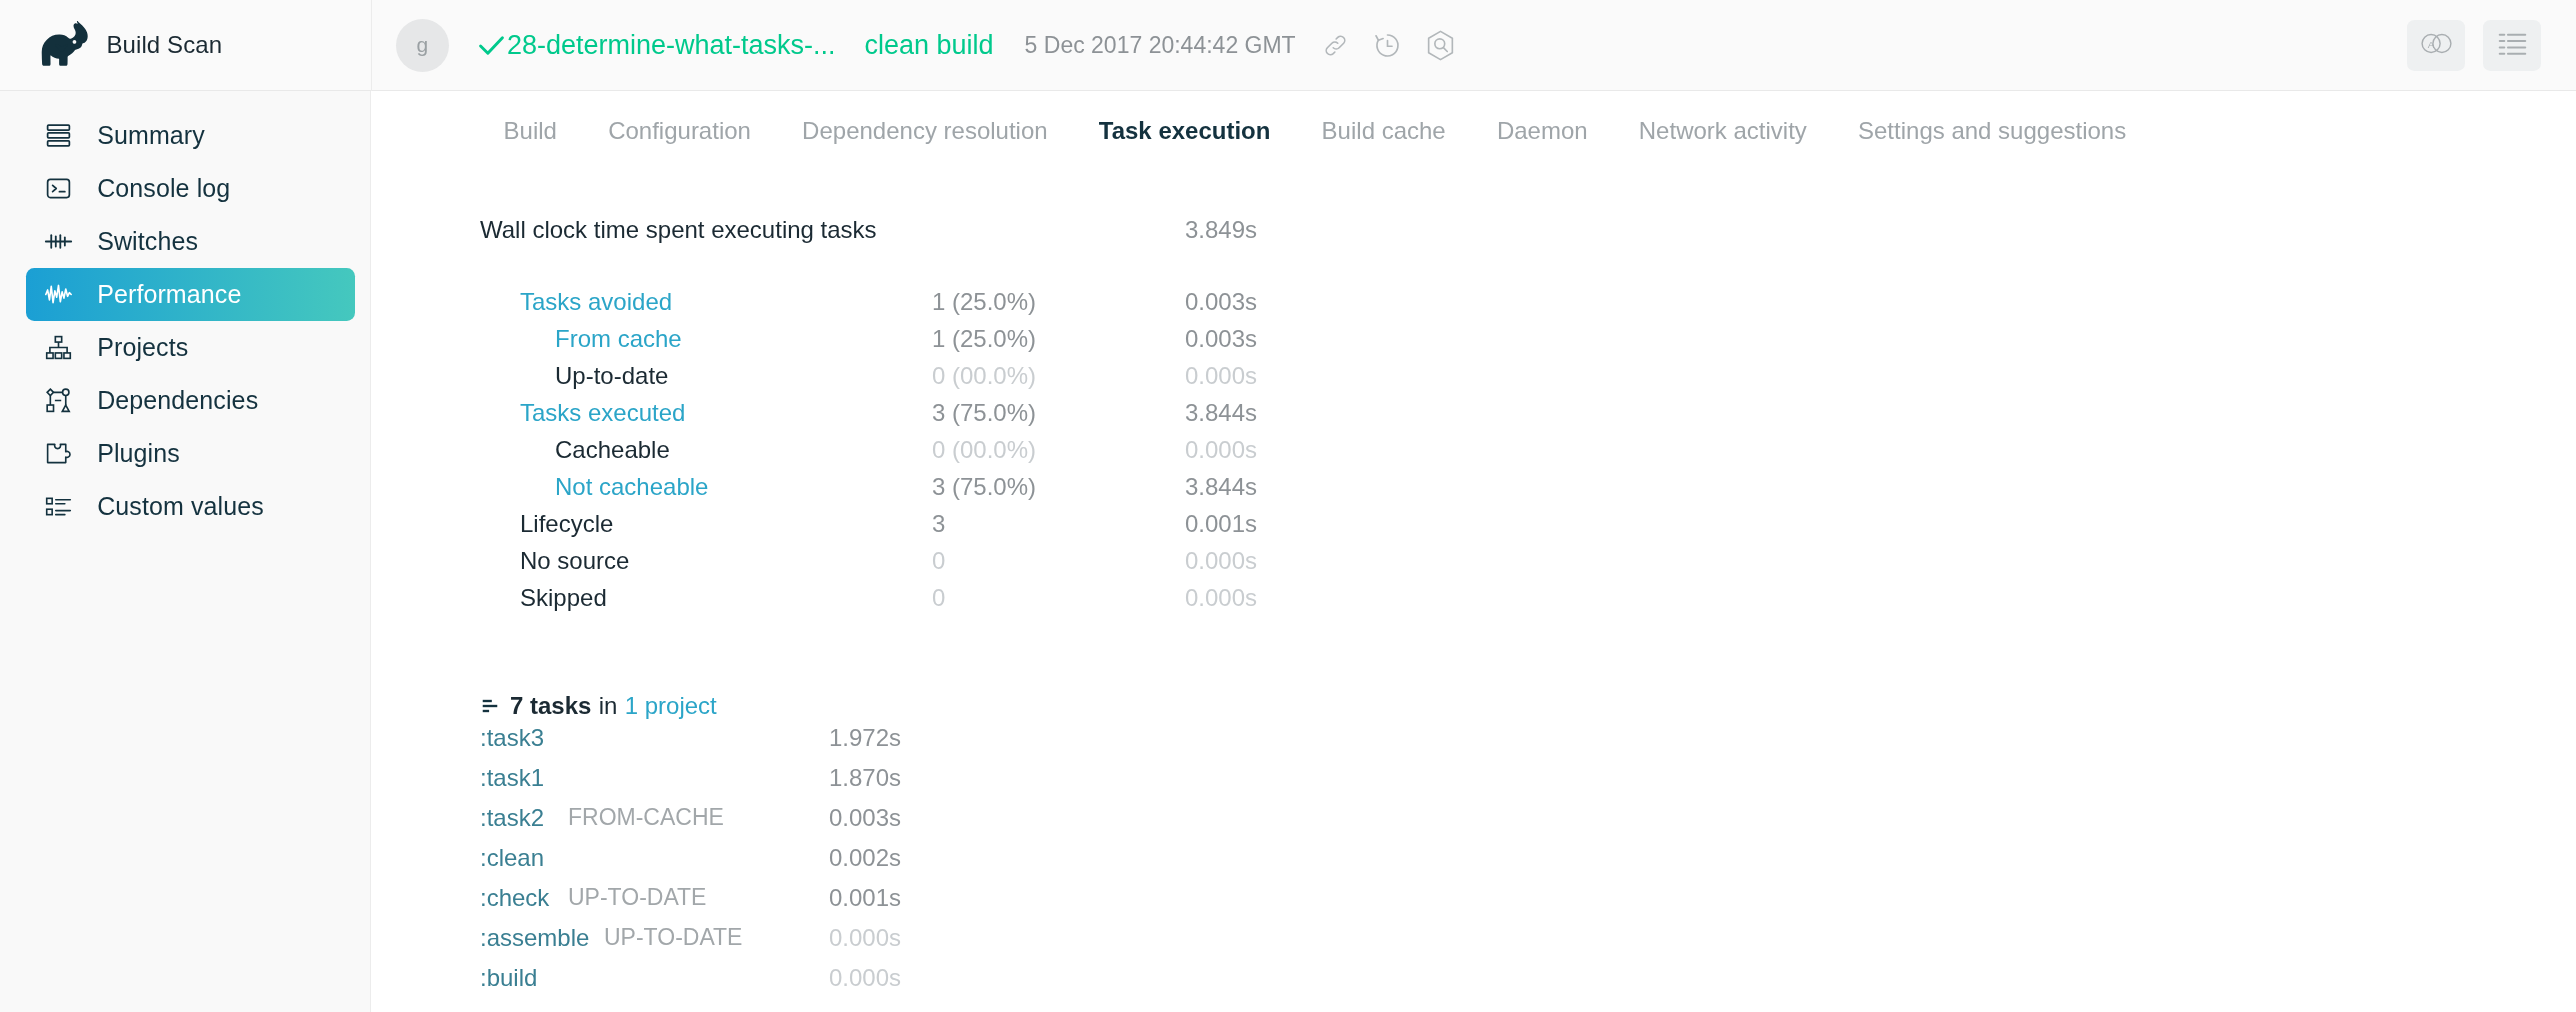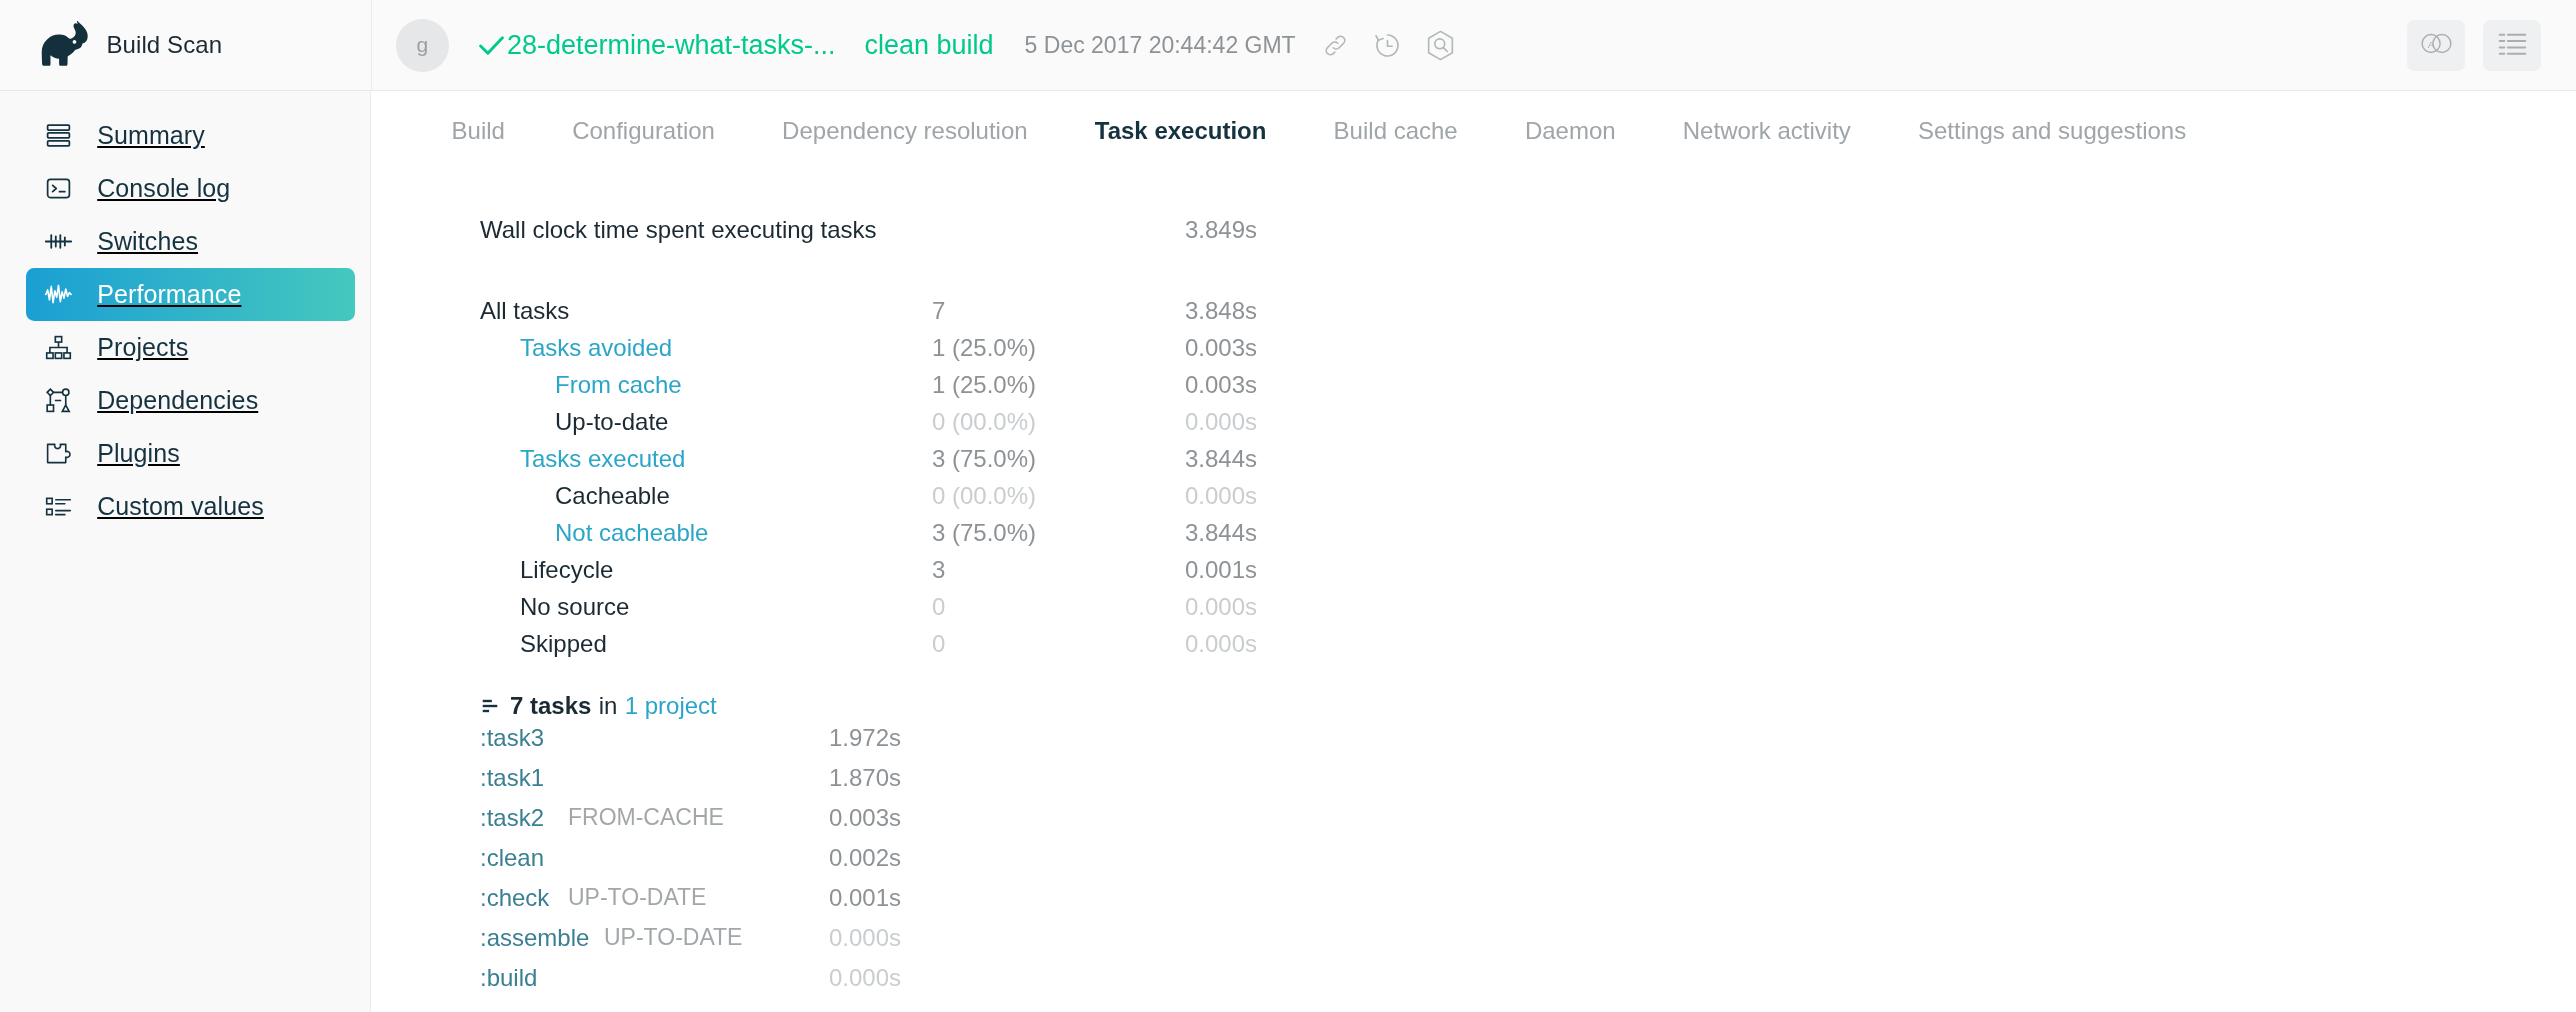--- a/index.html
+++ b/index.html
@@ -78,21 +78,20 @@
     background: #f9f9f9;
     border-right: 0.9px solid #ececec;
     padding-top: 18px;
   }
   .nav-item {
     display: flex; align-items: center;
     height: 53px; margin: 0 14.6px 0 25.6px;
     border-radius: 8.2px;
     padding-left: 14.6px;
     cursor: pointer;
-    text-decoration: underline;
   }
   .nav-ico {
     width: 37px; height: 37px; flex: 0 0 auto;
     display: flex; align-items: center; justify-content: center;
   }
   .nav-label {
     margin-left: 20px;
     font-size: 25px; color: #14323f; letter-spacing: 0.1px;
   }
   .nav-item.active {
@@ -101,22 +100,22 @@
   .nav-item.active .nav-label { color: #ffffff; }
 
   
   #content {
     position: absolute; left: 372px; top: 91px;
     width: 2204px; height: 921px;
     background: #ffffff;
   }
   #tabs {
     display: flex; align-items: center;
-    height: 79px; padding-left: 54px;
-    gap: 16px;
+    height: 79px; padding-left: 106px;
+    gap: 0px;
     text-align: center;
   }
   .tab {
     font-size: 24px; color: #9fa5a9;
     padding: 0 25.6px; white-space: nowrap; cursor: pointer;
   }
   .tab.active { color: #14323f; font-weight: bold; }
 
   
   #summary-table {
@@ -372,25 +371,20 @@
 
   <div id="summary-table">
 
     <div class="srow">
       <span class="s-label tone-dark">Wall clock time spent executing tasks</span>
       <span class="s-dur tone-grey">3.849s</span>
     </div>
 
     <div class="srow spacer"></div>
 
-    <div class="srow" style="margin-top:9px">
-      <span class="s-label tone-dark" style="left:0px">All tasks</span>
-      <span class="s-count tone-grey">7</span>
-      <span class="s-dur tone-grey">3.848s</span>
-    </div>
 
     <div class="srow">
       <span class="s-label tone-link" style="left:40px">Tasks avoided</span>
       <span class="s-count tone-grey">1 (25.0%)</span>
       <span class="s-dur tone-grey">0.003s</span>
     </div>
 
     <div class="srow">
       <span class="s-label tone-link" style="left:75px">From cache</span>
       <span class="s-count tone-grey">1 (25.0%)</span>

